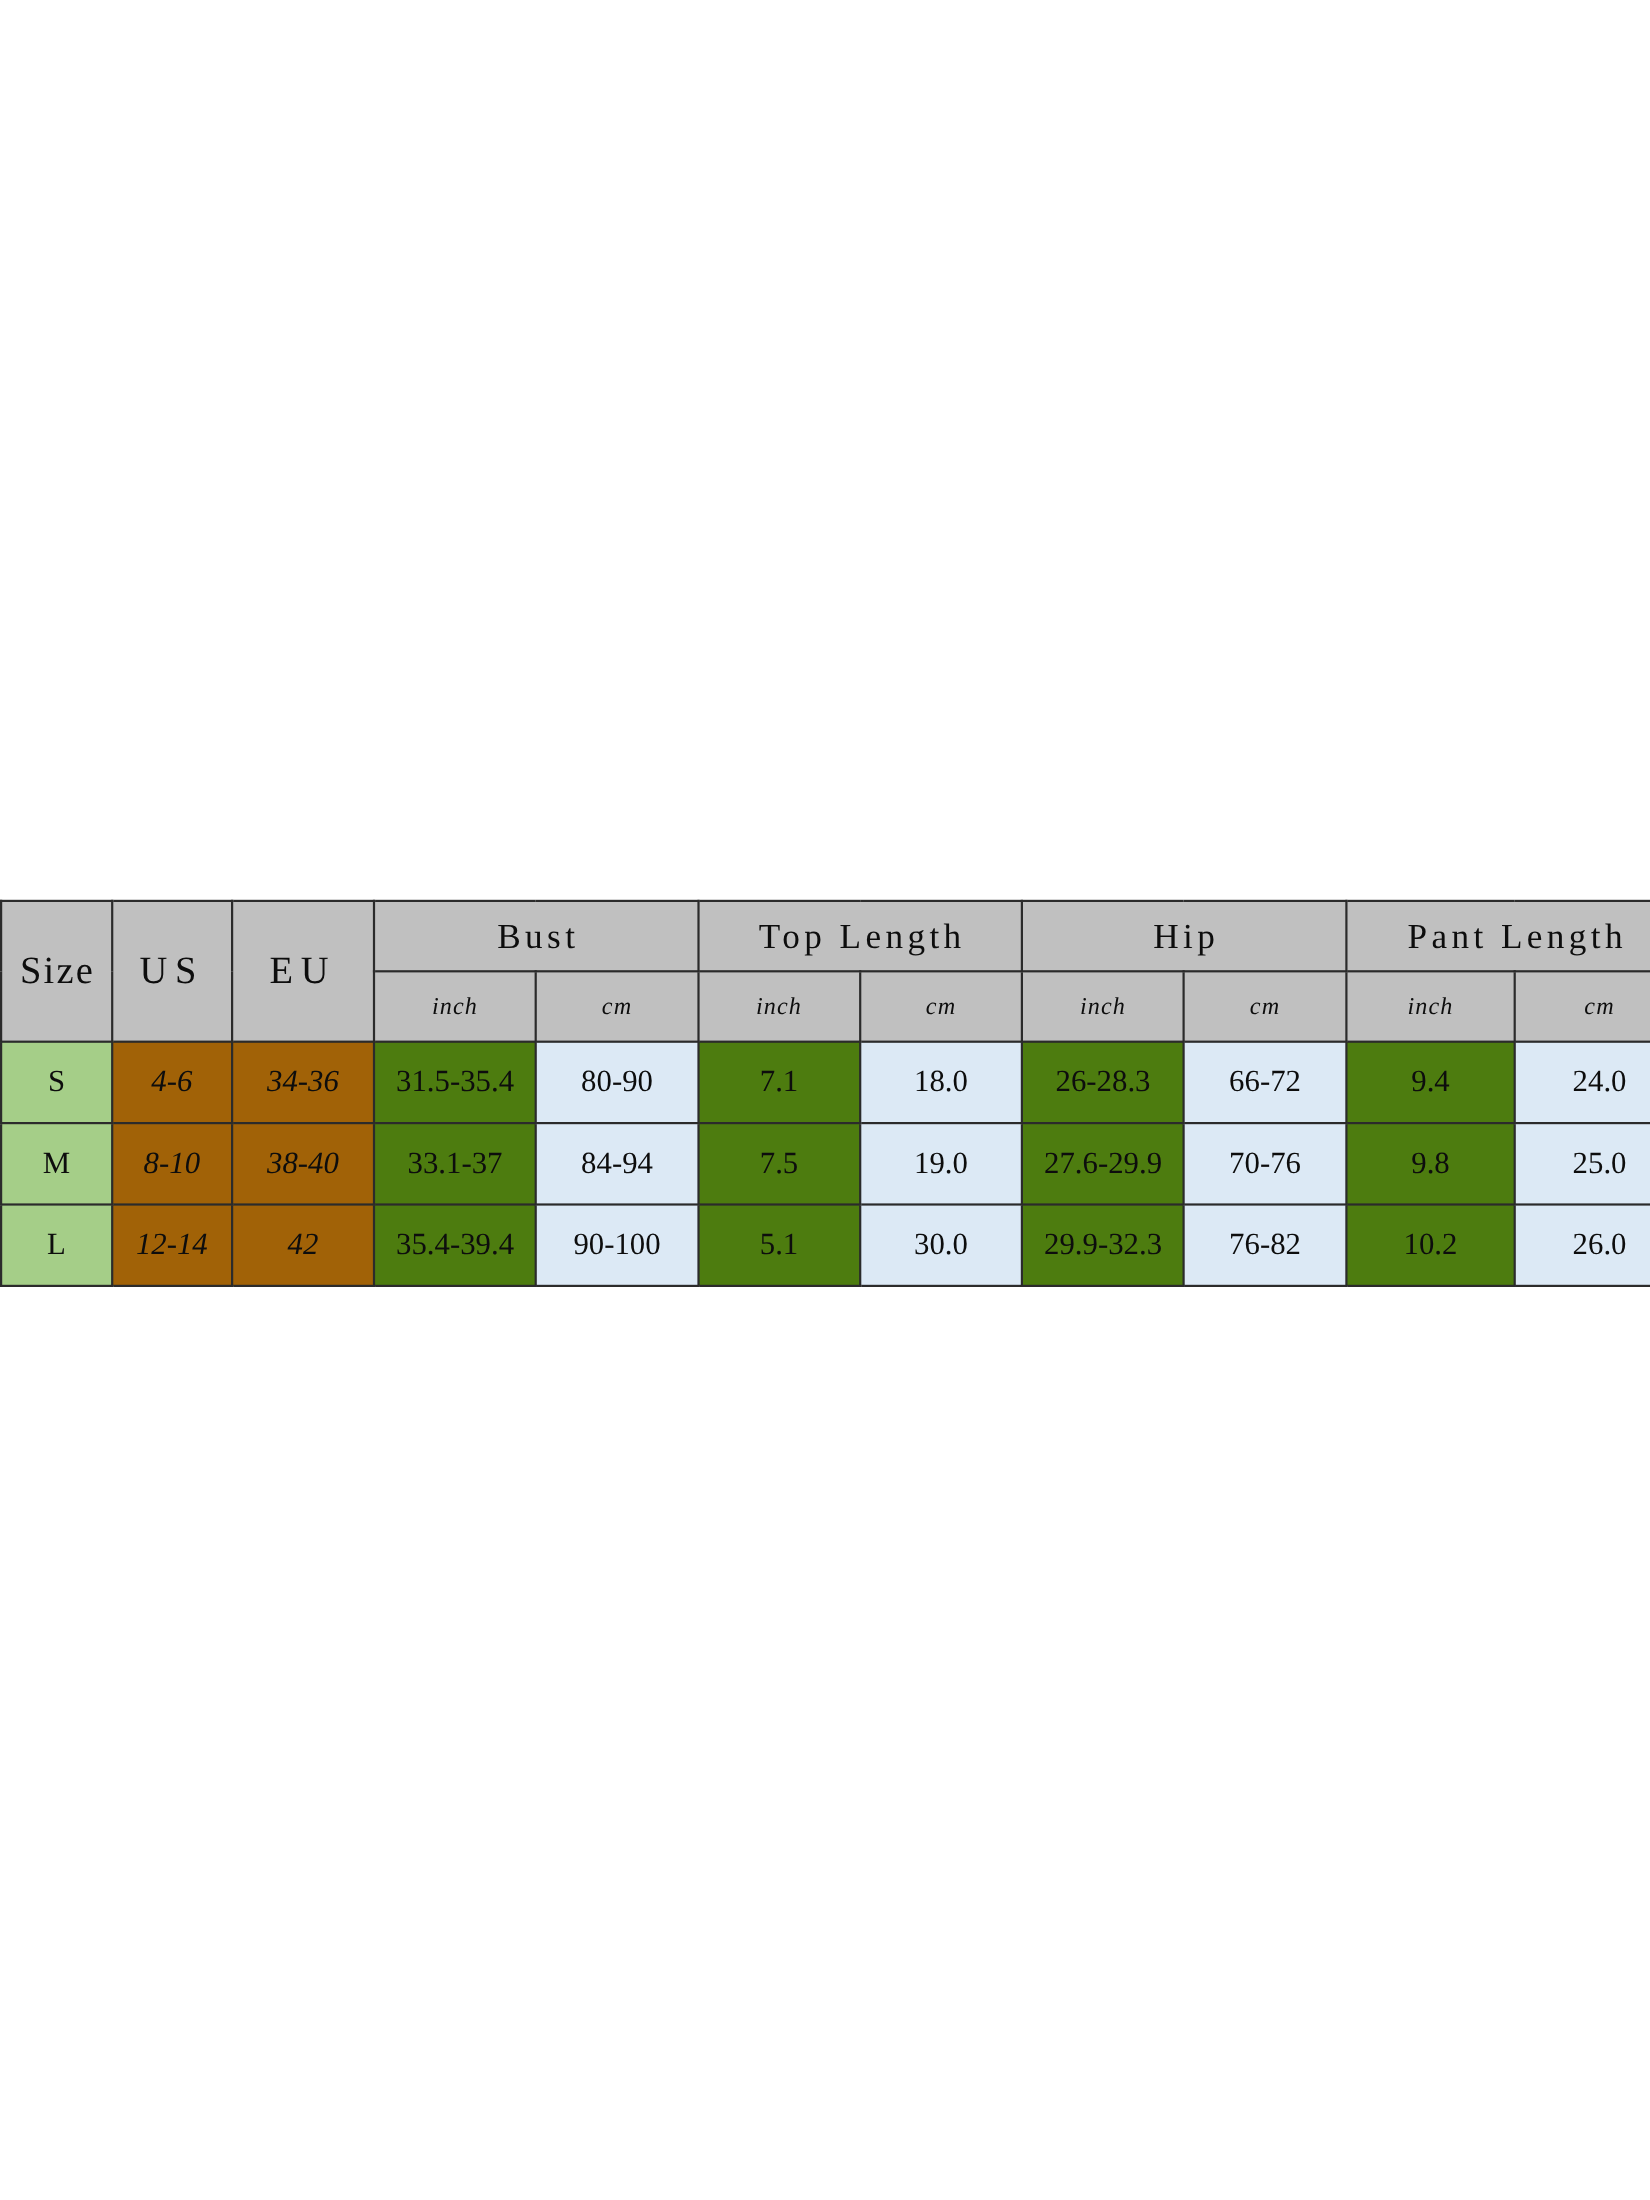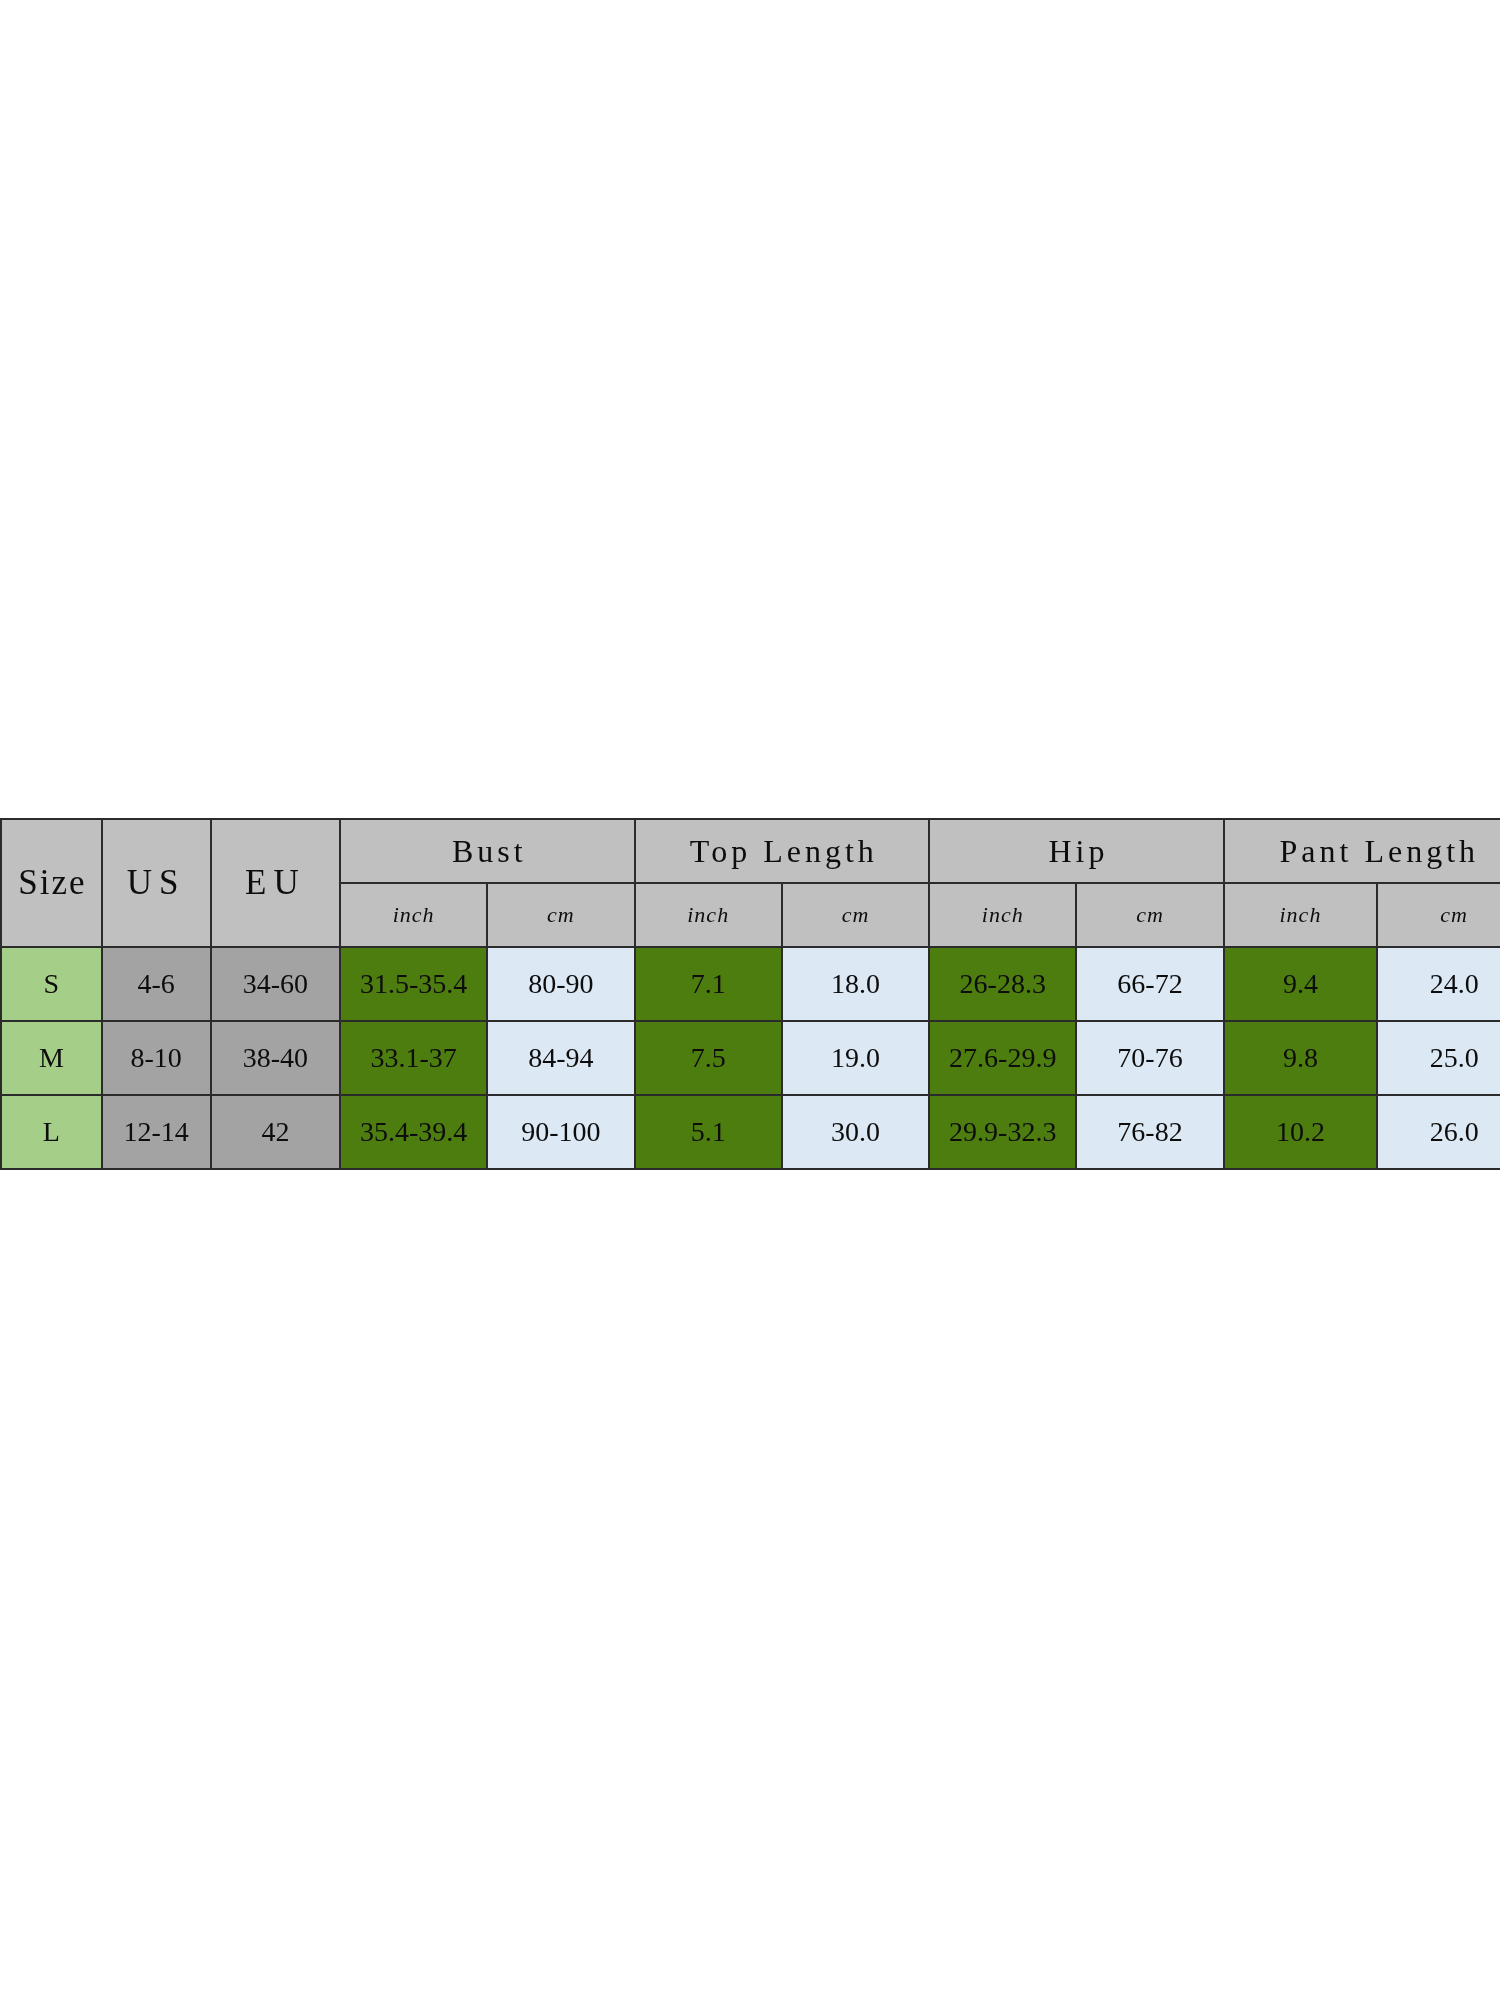--- a/index.html
+++ b/index.html
@@ -84,21 +84,22 @@
     height: 72px;
     font-size: 28px;
   }
 
   td.size-cell {
     background: #a5ce88;
     font-size: 25px;
   }
   td.us-cell,
   td.eu-cell {
-    background: #a3a3a3;
+    background: #a16207;
+    font-style: italic;
     font-weight: bold;
     font-size: 30px;
   }
   td.inch-cell {
     background: #4d7c0f;
   }
   td.cm-cell {
     background: #dce9f5;
   }
 </style>
@@ -138,21 +139,21 @@
         <th class="unit">inch</th>
         <th class="unit">cm</th>
         <th class="unit">inch</th>
         <th class="unit">cm</th>
       </tr>
     </thead>
     <tbody>
       <tr class="data-row">
         <td class="size-cell">S</td>
         <td class="us-cell">4-6</td>
-        <td class="eu-cell">34-60</td>
+        <td class="eu-cell">34-36</td>
         <td class="inch-cell">31.5-35.4</td>
         <td class="cm-cell">80-90</td>
         <td class="inch-cell">7.1</td>
         <td class="cm-cell">18.0</td>
         <td class="inch-cell">26-28.3</td>
         <td class="cm-cell">66-72</td>
         <td class="inch-cell">9.4</td>
         <td class="cm-cell">24.0</td>
       </tr>
       <tr class="data-row">

